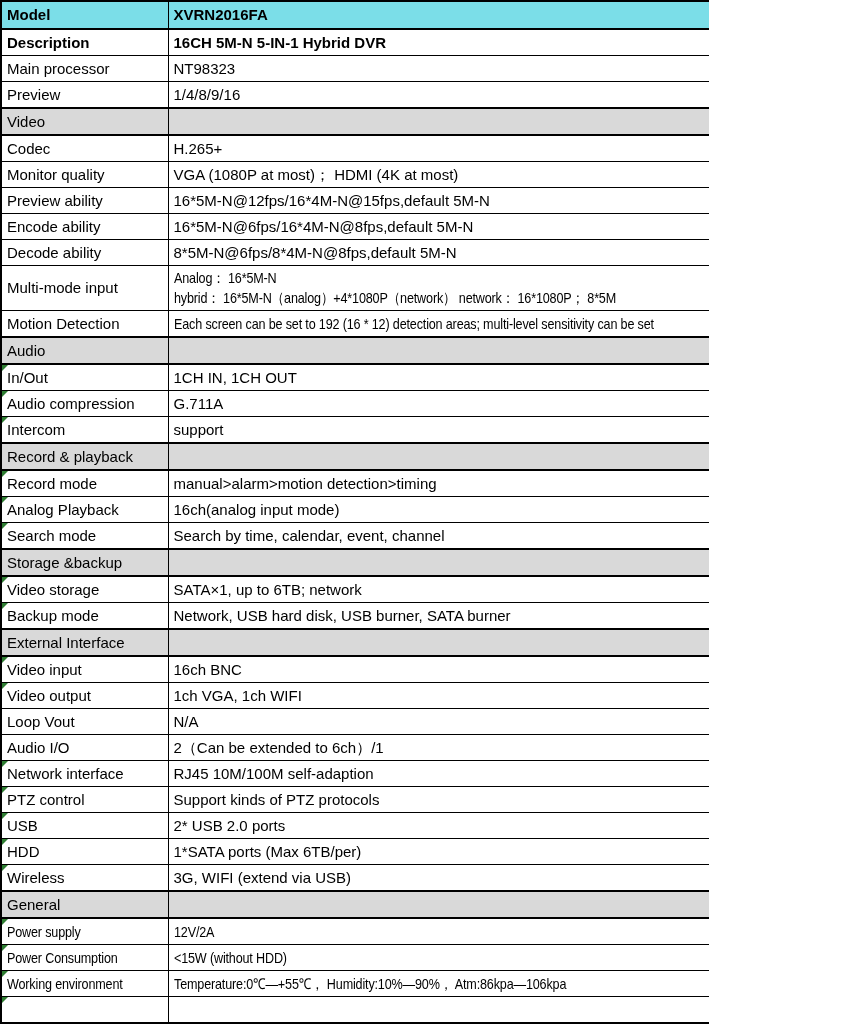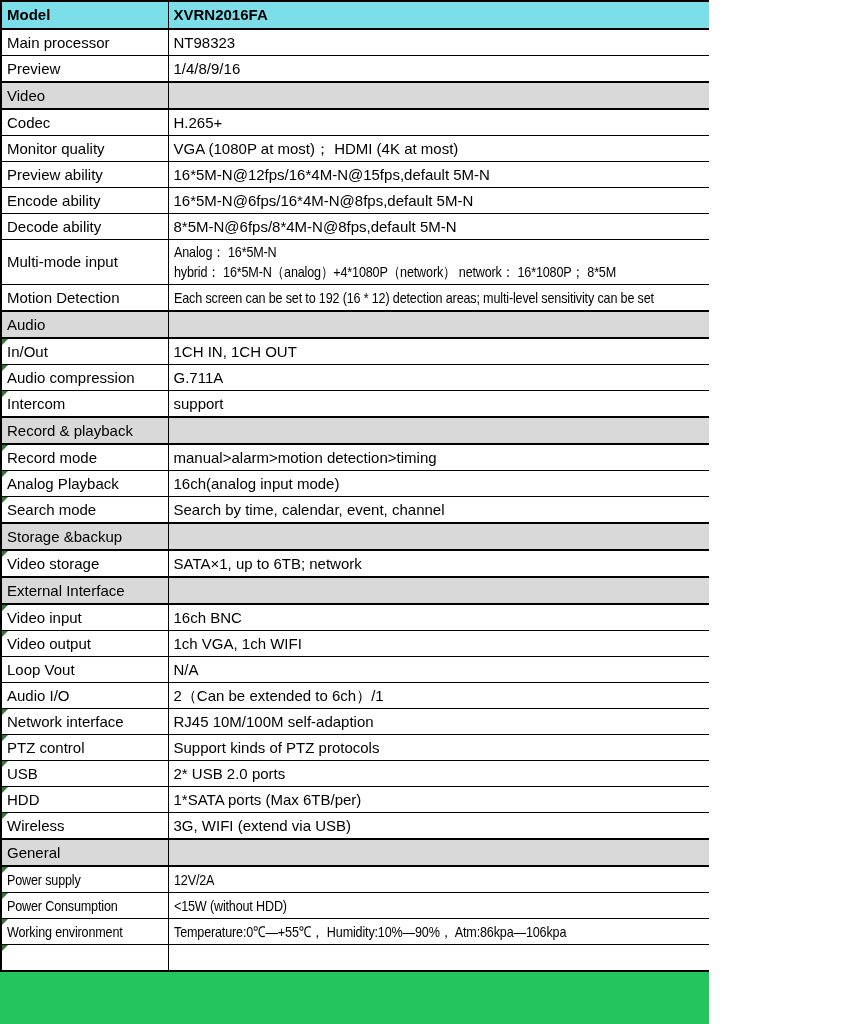--- a/index.html
+++ b/index.html
@@ -1,16 +1,16 @@
 <!DOCTYPE html>
 <html style="--header-bg: #7BDEE8; --section-bg: #D9D9D9; --border: #000000; --flag: #2E7D32;"><head>
 <meta charset="utf-8">
 <style>
   html,body{margin:0;padding:0;background:#ffffff;}
-  .sheet{width:709px;height:1024px;overflow:hidden;background:#22c55e;}
+  .sheet{width:709px;height:1024px;overflow:hidden;background:#ec4899;}
   table{
     border-collapse:collapse;
     table-layout:fixed;
     width:859px;
     font-family:"Liberation Sans",sans-serif;
     font-size:15px;
     color:#000;
     border:2px solid var(--border);
   }
   col.c1{width:167px;}
@@ -57,20 +57,24 @@
     <colgroup>
         <col class="c1">
         <col class="c2">
       </colgroup>
     <tbody>
         <tr class="header">
           <td class="label bold"><span class="txt">Model</span></td>
           <td class="value bold"><span class="txt">XVRN2016FA</span></td>
         </tr>
         <tr class="data">
+          <td class="label bold"><span class="txt">Description</span></td>
+          <td class="value bold"><span class="txt">16CH 5M-N 5-IN-1 Hybrid DVR</span></td>
+        </tr>
+        <tr class="data">
           <td class="label"><span class="txt">Main processor</span></td>
           <td class="value"><span class="txt">NT98323</span></td>
         </tr>
         <tr class="data">
           <td class="label"><span class="txt">Preview</span></td>
           <td class="value"><span class="txt">1/4/8/9/16</span></td>
         </tr>
         <tr class="section">
           <td class="label"><span class="txt">Video</span></td>
           <td class="value"><span class="txt"></span></td>
@@ -136,20 +140,24 @@
           <td class="label"><i class="flagmark"></i><span class="txt">Search mode</span></td>
           <td class="value"><span class="txt">Search by time, calendar, event, channel</span></td>
         </tr>
         <tr class="section">
           <td class="label"><span class="txt">Storage &amp;backup</span></td>
           <td class="value"><span class="txt"></span></td>
         </tr>
         <tr class="data">
           <td class="label"><i class="flagmark"></i><span class="txt">Video storage</span></td>
           <td class="value"><span class="txt">SATA×1, up to 6TB; network</span></td>
+        </tr>
+        <tr class="data">
+          <td class="label"><i class="flagmark"></i><span class="txt">Backup mode</span></td>
+          <td class="value"><span class="txt">Network, USB hard disk, USB burner, SATA burner</span></td>
         </tr>
         <tr class="section">
           <td class="label"><span class="txt">External Interface</span></td>
           <td class="value"><span class="txt"></span></td>
         </tr>
         <tr class="data">
           <td class="label"><i class="flagmark"></i><span class="txt">Video input</span></td>
           <td class="value"><span class="txt">16ch BNC</span></td>
         </tr>
         <tr class="data">

